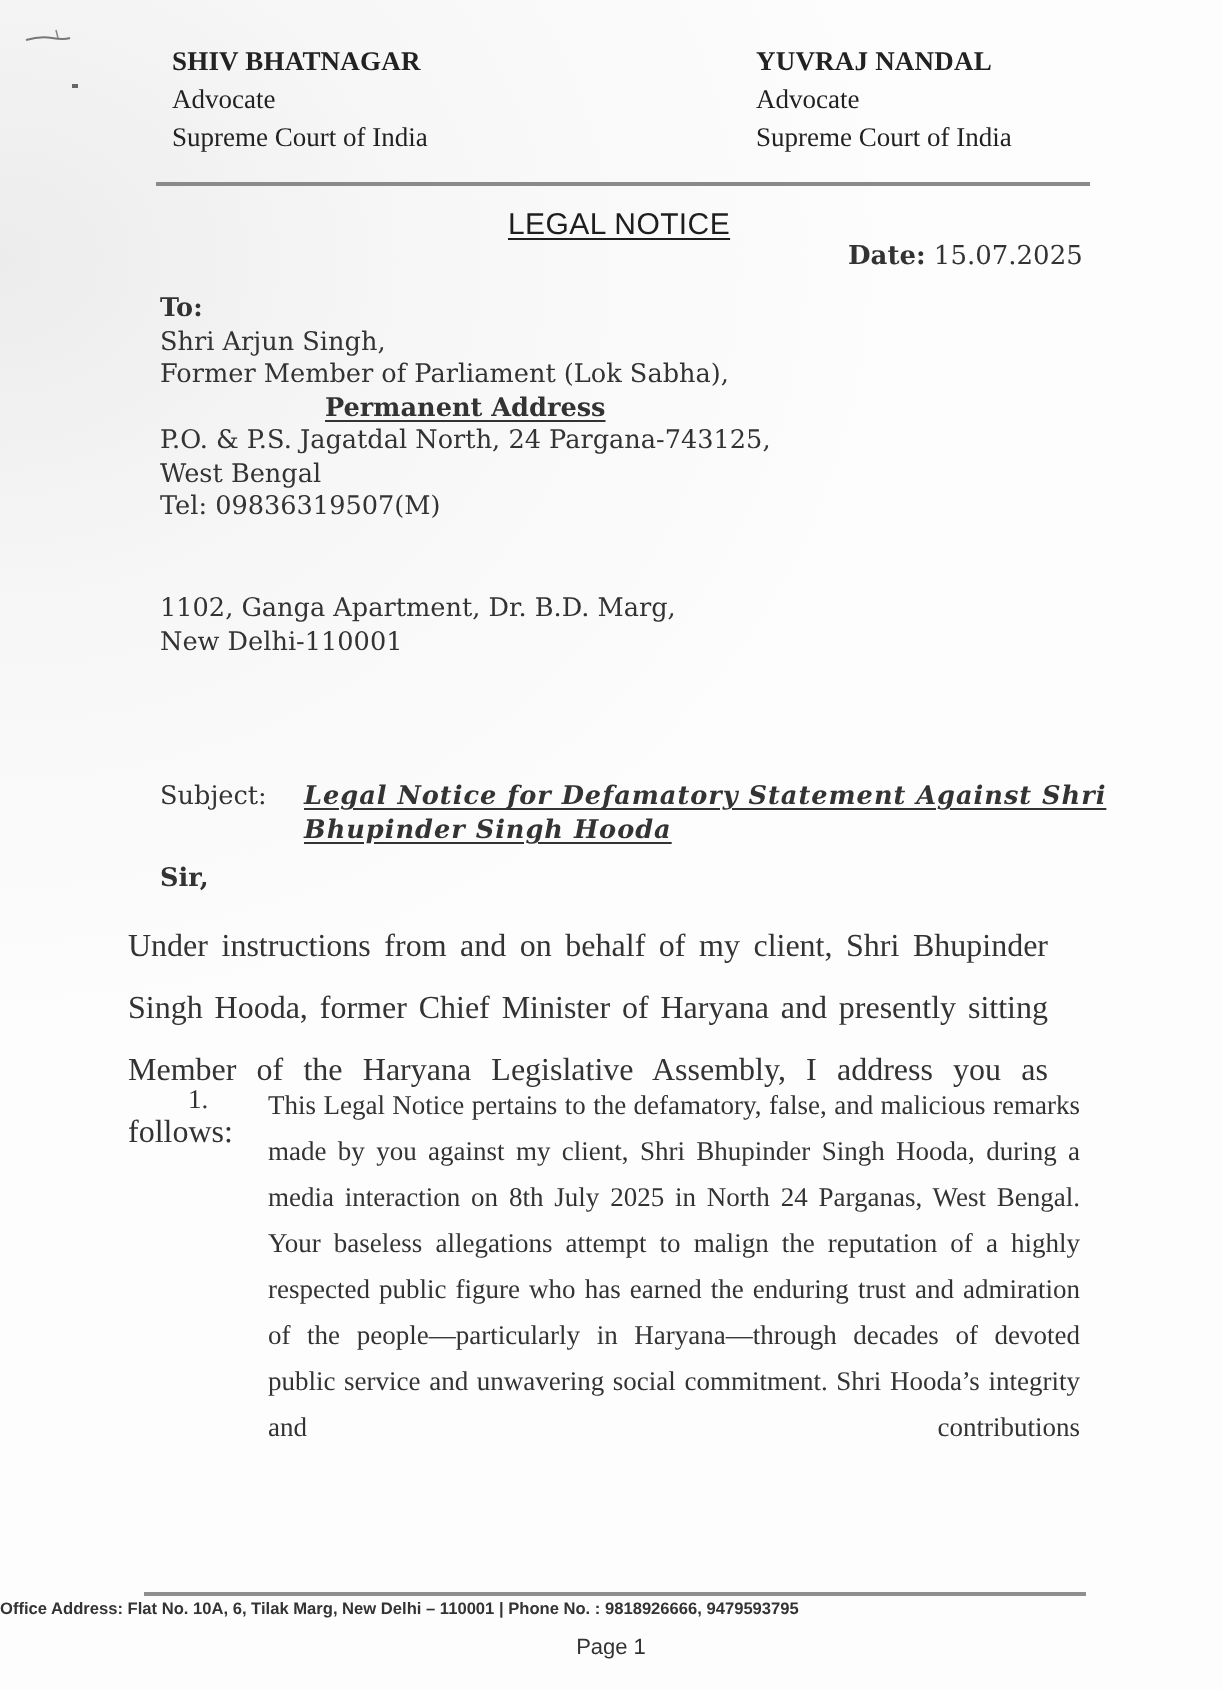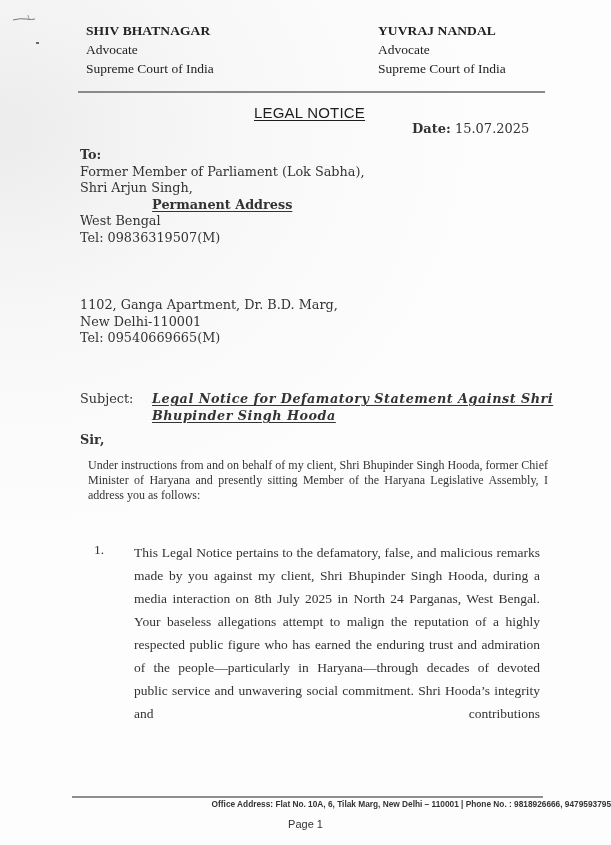--- a/index.html
+++ b/index.html
@@ -21,45 +21,45 @@
 
   .adv { font-size: 13.5px; line-height: 19px; color: #222; }
   .adv .name { font-weight: bold; letter-spacing: 0.1px; }
   .adv-left { left: 86px; top: 21px; }
   .adv-right { left: 378px; top: 21px; }
 
   .rule-top { left: 78px; top: 91px; width: 467px; height: 2px; background: #8a8a8a; }
 
   .title { left: 254px; top: 104px; font-size: 15px; font-weight: normal; letter-spacing: 0.2px;
     text-decoration: underline; text-underline-offset: 2px; color: #1e1e1e; }
-  .date { left: 412px; top: 121px; font-size: 13px; color: #333; }
+  .date { left: 424px; top: 121px; font-size: 13px; color: #333; }
   .date b { font-weight: bold; }
 
   .block { left: 80px; font-size: 12.8px; line-height: 16.5px; color: #333; }
   .to-block { top: 147px; }
   .present-block { top: 297px; }
   .b { font-weight: bold; }
   .u { text-decoration: underline; text-underline-offset: 2px; text-align: center; }
 
   .subject { left: 80px; top: 390px; font-size: 12.8px; line-height: 17px; color: #333; }
   .subject .label { position: absolute; left: 0; top: 0; font-weight: normal; }
   .subject .text { position: absolute; left: 72px; top: 0; width: 420px; font-style: italic; font-weight: bold;
     text-decoration: underline; text-underline-offset: 2px; letter-spacing: 0.5px; }
 
   .sir { left: 80px; top: 432px; font-size: 12.8px; font-weight: bold; color: #333; }
 
-  .para { left: 88px; top: 458px; width: 460px; font-size: 12px; line-height: 15px;
+  .para { left: 64px; top: 458px; width: 460px; font-size: 16px; line-height: 31px;
     text-align: justify; color: #333; }
 
   .item-num { left: 94px; top: 542px; font-size: 13.5px; color: #333; }
   .item-text { left: 134px; top: 541px; width: 406px; font-size: 13.5px; line-height: 23px;
     text-align: justify; text-align-last: justify; color: #333; }
 
   .rule-bottom { left: 72px; top: 796px; width: 471px; height: 2px; background: #8f8f8f; }
-  .footer-addr { left: 0; width: 611px; top: 799px; text-align: right; font-size: 8.3px; font-weight: bold; color: #333; }
+  .footer-addr { left: 0; width: 611px; top: 799px; text-align: left; font-size: 8.3px; font-weight: bold; color: #333; }
   .page-num { left: 0; width: 611px; top: 818px; text-align: center; font-size: 11px; color: #333; }
 </style>
 </head>
 <body>
 
 <div class="page">
 
   <svg class="abs scribble" viewBox="0 0 24 8">
     <path d="M1 6 Q8 4 14 5 T23 5" stroke="#777" stroke-width="1" fill="none"></path>
     <path d="M16 1 L17 5" stroke="#888" stroke-width="0.8"></path>
@@ -82,31 +82,31 @@
 
   <div class="abs title sans">LEGAL NOTICE</div>
 
   <div class="abs date serif">
     <b>Date:</b>
     <span>15.07.2025</span>
   </div>
 
   <div class="abs block to-block serif">
     <div class="b">To:</div>
+    <div>Shri Arjun Singh,</div>
     <div>Former Member of Parliament (Lok Sabha),</div>
-    <div>Shri Arjun Singh,</div>
     <div class="b u">Permanent Address</div>
+    <div>P.O. &amp; P.S. Jagatdal North, 24 Pargana-743125,</div>
     <div>West Bengal</div>
     <div>Tel: 09836319507(M)</div>
   </div>
 
   <div class="abs block present-block serif">
     <div>1102, Ganga Apartment, Dr. B.D. Marg,</div>
     <div>New Delhi-110001</div>
-    <div>Tel: 09540669665(M)</div>
   </div>
 
   <div class="abs subject serif">
     <span class="label">Subject:</span>
     <span class="text">Legal Notice for Defamatory Statement Against Shri Bhupinder Singh Hooda</span>
   </div>
 
   <div class="abs sir serif">Sir,</div>
 
   <div class="abs para lserif">Under instructions from and on behalf of my client, Shri Bhupinder Singh Hooda, former Chief Minister of Haryana and presently sitting Member of the Haryana Legislative Assembly, I address you as follows:</div>

